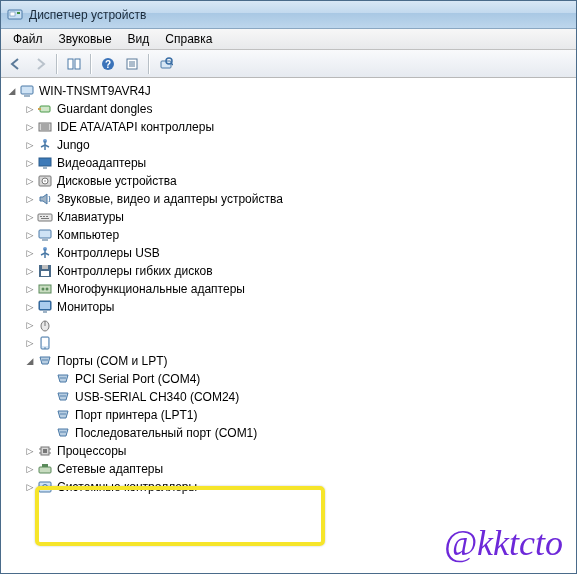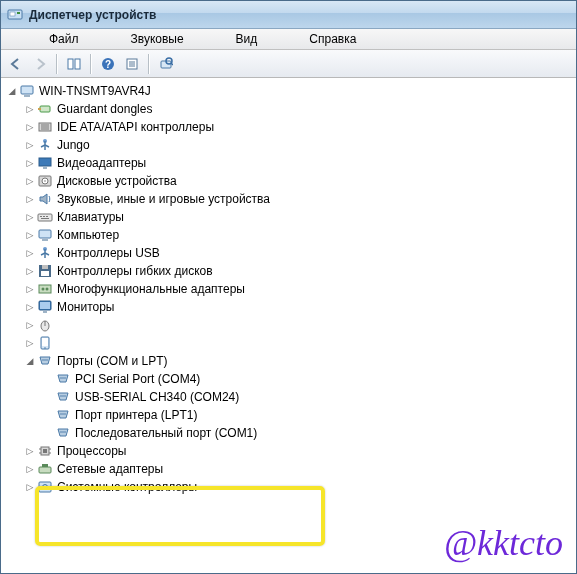--- a/index.html
+++ b/index.html
@@ -2,24 +2,24 @@
 <html><head>
 <meta charset="utf-8">
 <style>
 * { margin: 0; padding: 0; box-sizing: border-box; font-family: "Segoe UI", Tahoma, Arial, sans-serif; }
 body { background: #d6d3c9; width: 577px; height: 574px; overflow: hidden; position: relative; }
 
 .window { width: 577px; height: 574px; background: #fff; display: flex; flex-direction: column; border: 1px solid #4a6b8a; }
 
 .titlebar { height: 28px; background: linear-gradient(to bottom, #d8e7f5 0%, #c2d9ee 45%, #a9c8e4 46%, #bdd6ec 100%); display: flex; align-items: center; padding: 0 6px; border-bottom: 1px solid #8aa7c2; }
 .titlebar .icon { width: 16px; height: 16px; margin-right: 6px; }
-.titlebar .title { font-size: 12px; color: #1a2a3a; font-weight: bold; }
+.titlebar .title { font-size: 12px; color: #1a2a3a; }
 
 .menubar { height: 21px; background: linear-gradient(#f7f7f7,#e8e9eb); display: flex; align-items: center; padding: 0 4px; border-bottom: 1px solid #c0c0c0; font-size: 12px; }
-.menubar span { padding: 2px 8px; cursor: default; margin-left: 36px; }
+.menubar span { padding: 2px 8px; cursor: default; }
 
 .toolbar { height: 28px; background: linear-gradient(#f9fafc,#e6eaf0); display: flex; align-items: center; padding: 0 4px; border-bottom: 1px solid #b8b8b8; gap: 2px; }
 .tbtn { width: 22px; height: 22px; display: flex; align-items: center; justify-content: center; border: 1px solid transparent; border-radius: 2px; }
 .tsep { width: 2px; height: 20px; border-left: 1px solid #b7bfc6; border-right: 1px solid #fff; margin: 0 3px; }
 
 .tree { flex: 1; background: #fff; overflow: auto; padding: 4px 0 4px 2px; font-size: 12px; color: #000; position: relative; }
 .node { display: flex; align-items: center; height: 18px; white-space: nowrap; }
 .arrow { width: 14px; height: 14px; display: flex; align-items: center; justify-content: center; font-size: 9px; color: #6b6b6b; cursor: pointer; user-select: none; }
 .arrow.blank { visibility: hidden; }
 .ticon { width: 16px; height: 16px; margin-right: 4px; flex-shrink: 0; }
@@ -169,21 +169,21 @@
           <span>Дисковые устройства</span>
         </div>
         <div class="node indent1">
           <span class="arrow">▷</span>
           <span class="ticon">
             <svg viewBox="0 0 16 16">
               <path d="M3 6h3l4-3v10l-4-3H3z" fill="#9fb4c7" stroke="#4a79a6"></path>
               <path d="M12 5c1 1 1 5 0 6" fill="none" stroke="#4a79a6"></path>
             </svg>
           </span>
-          <span>Звуковые, иные и игровые устройства</span>
+          <span>Звуковые, видео и адаптеры устройства</span>
         </div>
         <div class="node indent1">
           <span class="arrow">▷</span>
           <span class="ticon">
             <svg viewBox="0 0 16 16">
               <rect x="1" y="5" width="14" height="7" rx="1" fill="#e8e8e8" stroke="#777"></rect>
               <rect x="3" y="7" width="2" height="1" fill="#777"></rect>
               <rect x="6" y="7" width="2" height="1" fill="#777"></rect>
               <rect x="9" y="7" width="2" height="1" fill="#777"></rect>
               <rect x="4" y="9" width="8" height="1" fill="#777"></rect>

